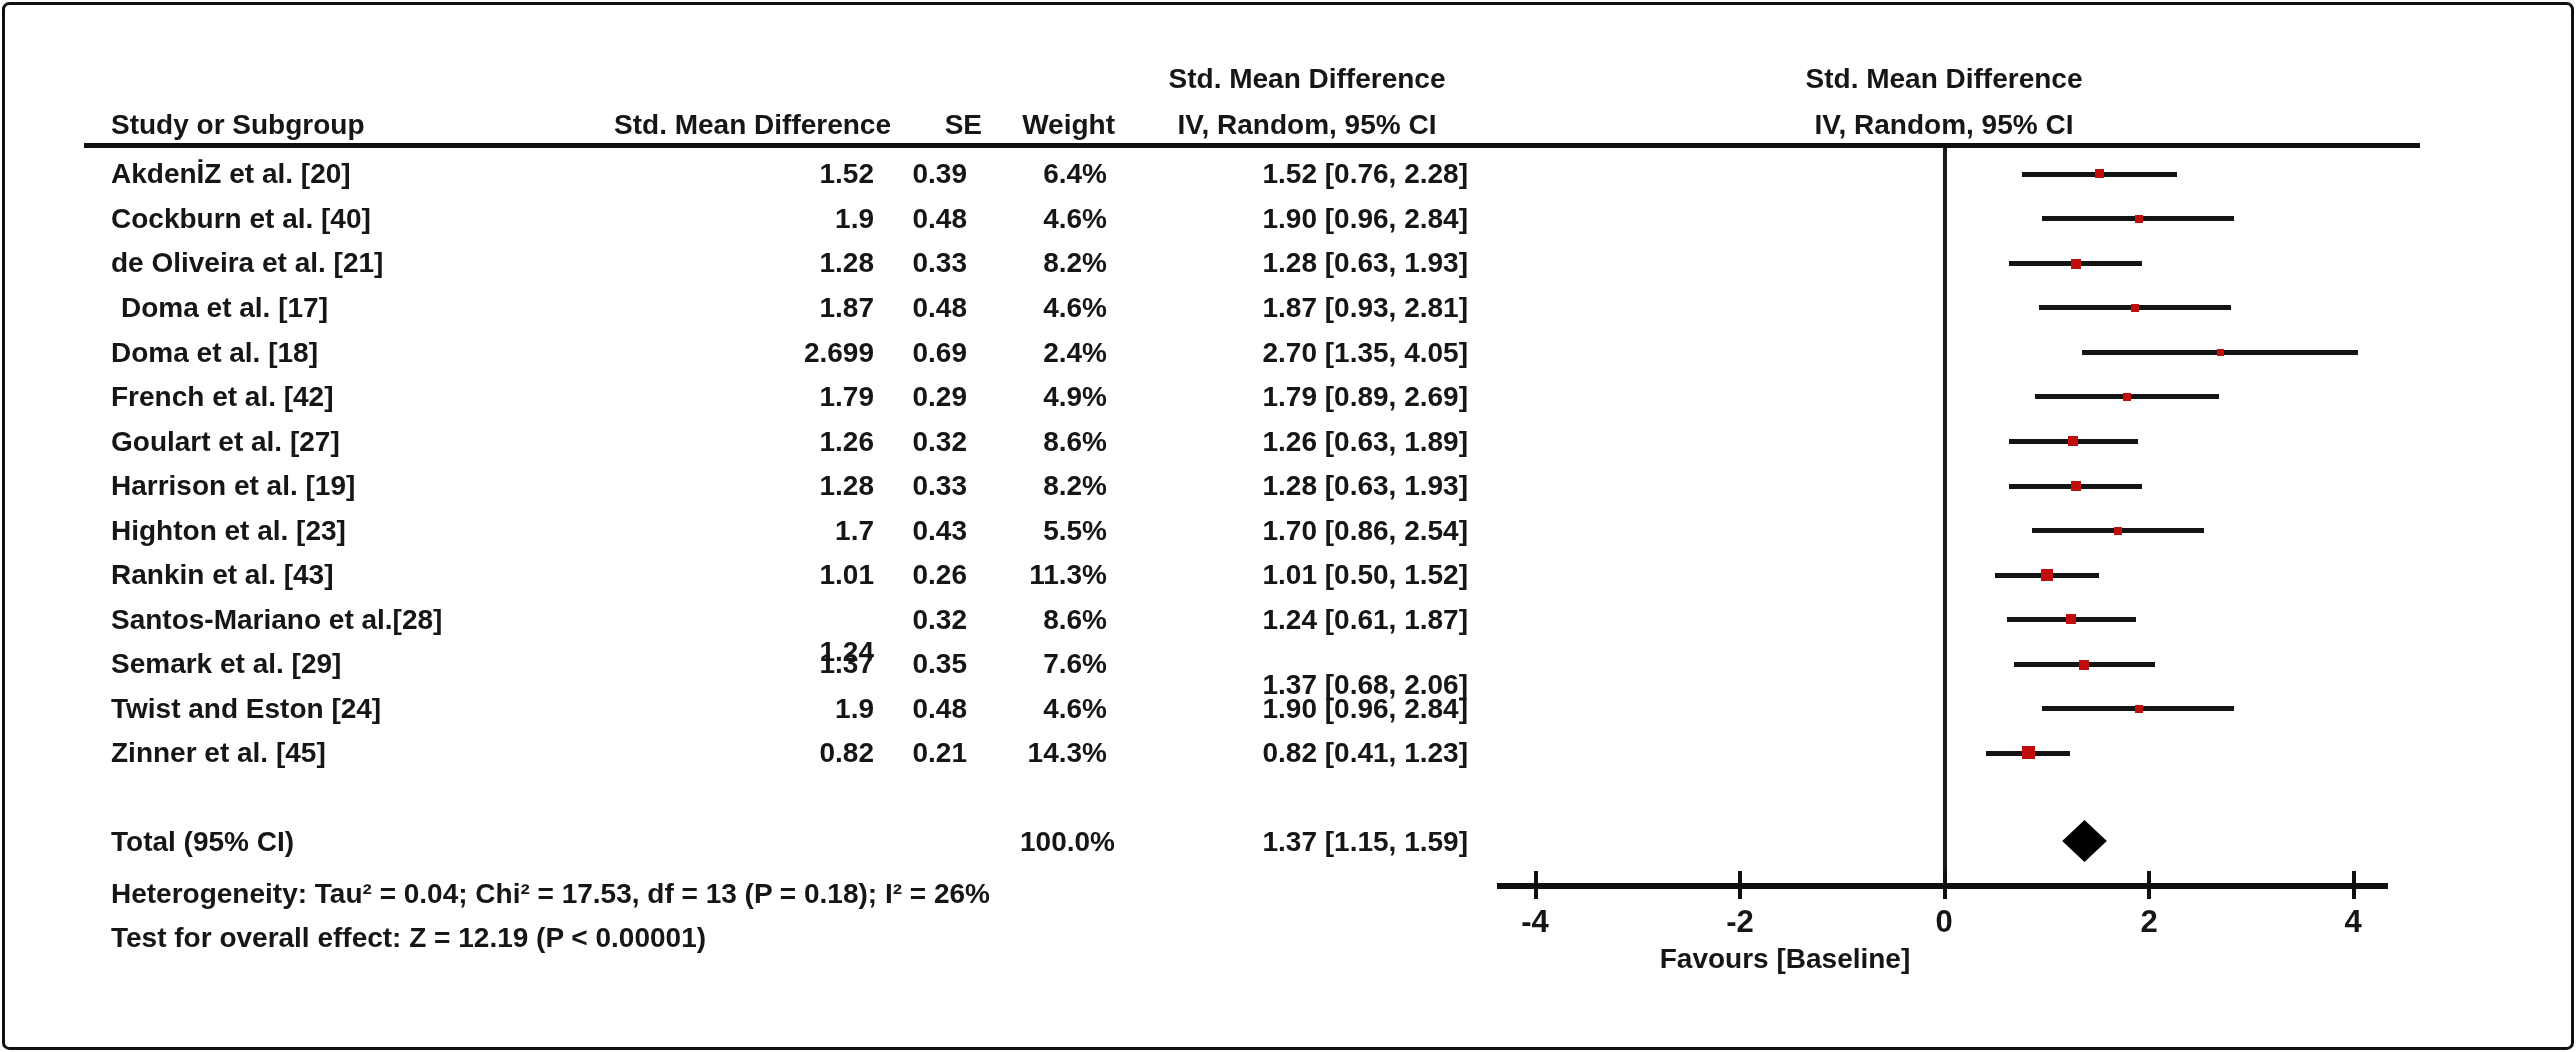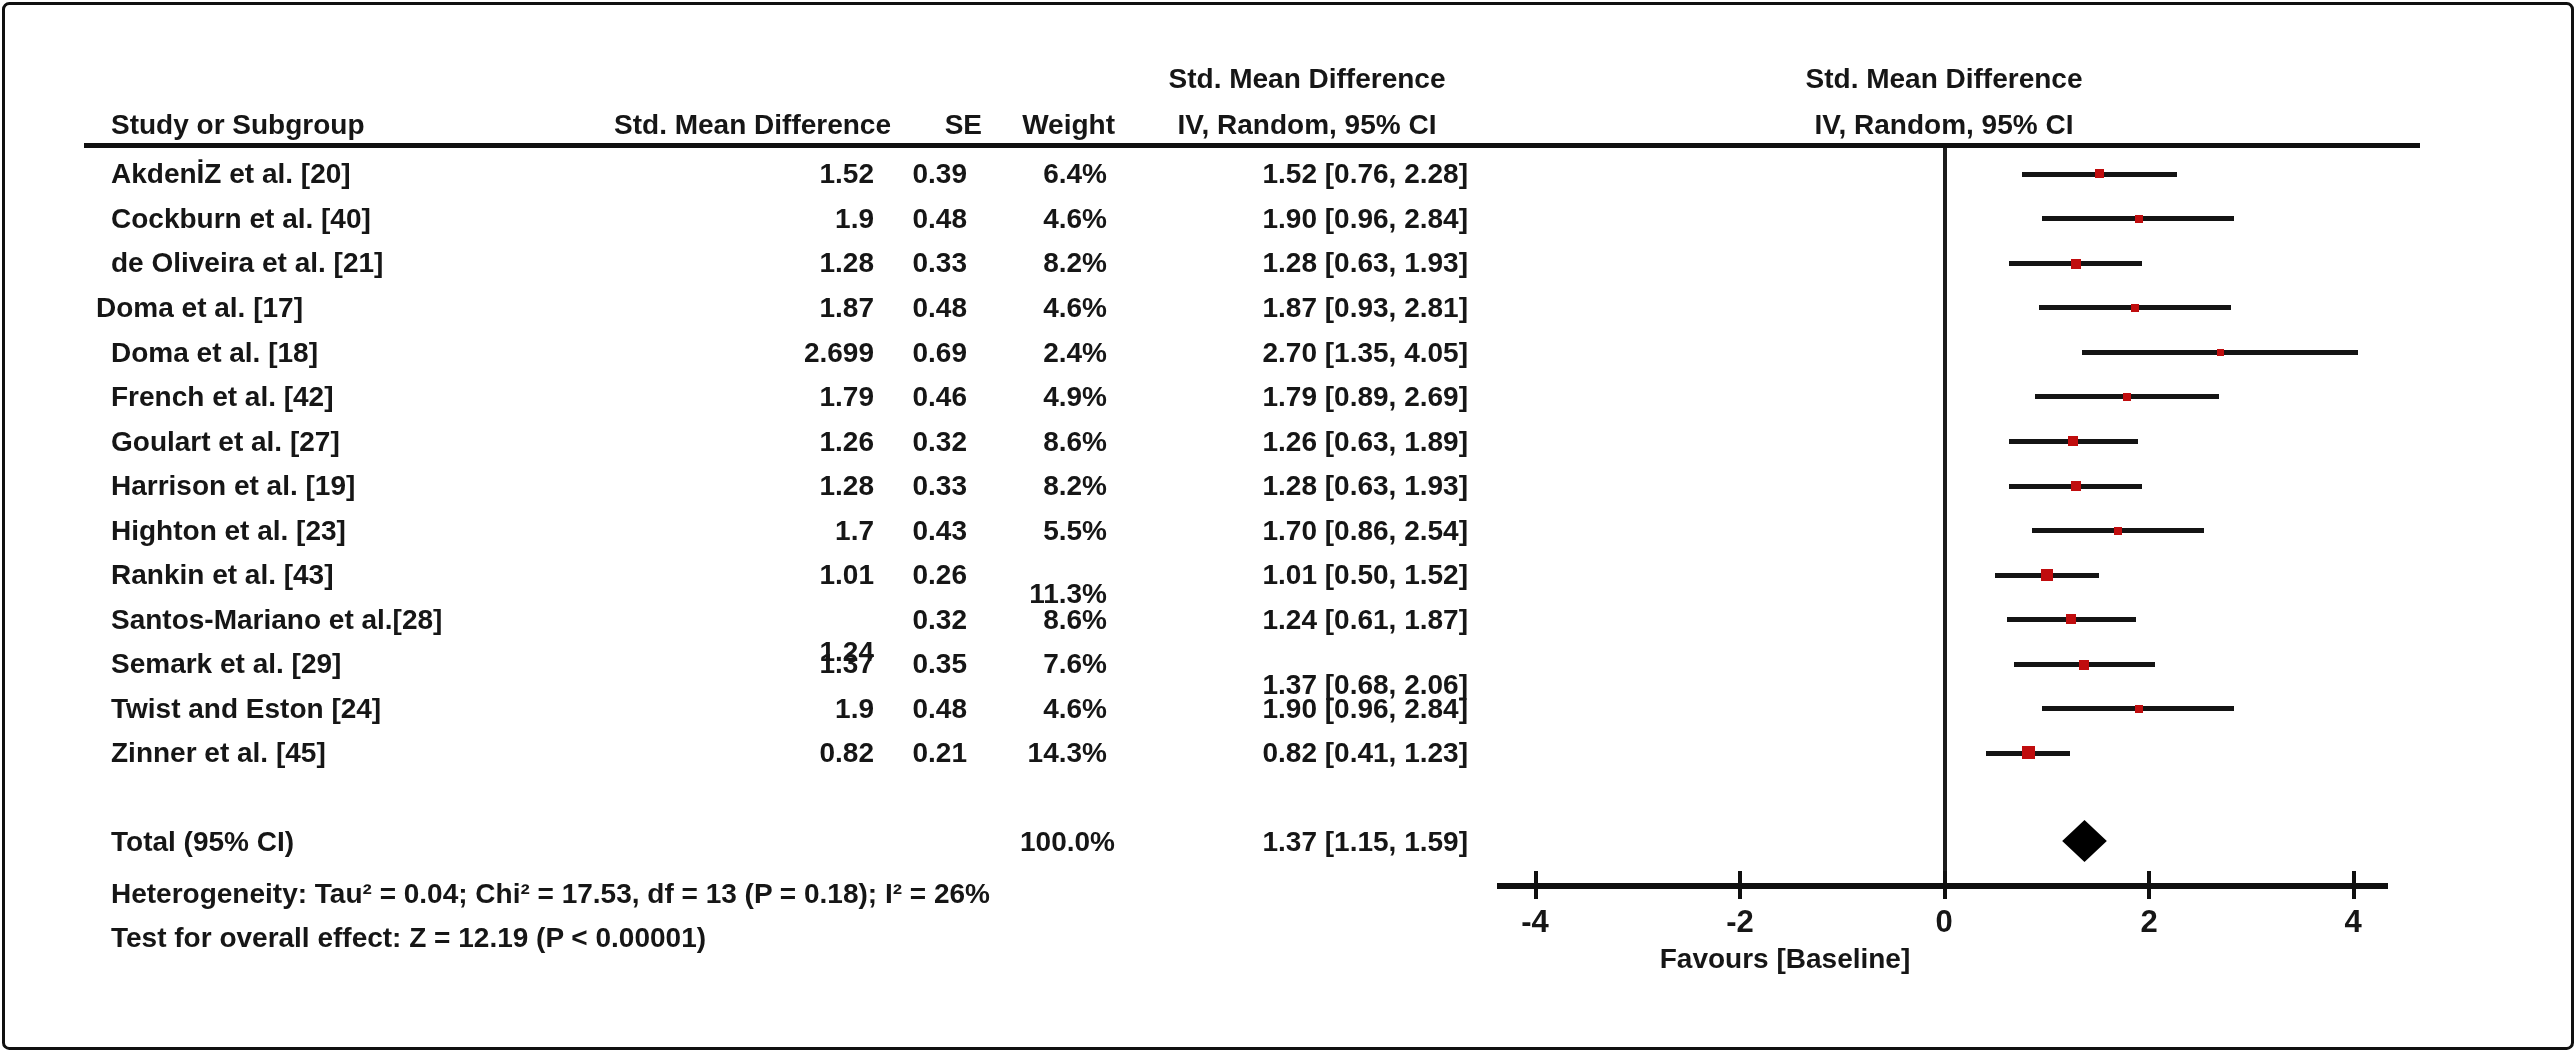--- a/index.html
+++ b/index.html
@@ -60,54 +60,54 @@
       <div class="t" style="left: 111px; top: 201px;">Cockburn et al. [40]</div>
       <div class="t right" style="right: 1702px; top: 201px;">1.9</div>
       <div class="t right" style="right: 1609px; top: 201px;">0.48</div>
       <div class="t right" style="right: 1469px; top: 201px;">4.6%</div>
       <div class="t right" style="right: 1108px; top: 201px;">1.90 [0.96, 2.84]</div>
       <div class="t" style="left: 111px; top: 245px;">de Oliveira et al. [21]</div>
       <div class="t right" style="right: 1702px; top: 245px;">1.28</div>
       <div class="t right" style="right: 1609px; top: 245px;">0.33</div>
       <div class="t right" style="right: 1469px; top: 245px;">8.2%</div>
       <div class="t right" style="right: 1108px; top: 245px;">1.28 [0.63, 1.93]</div>
-      <div class="t" style="left: 96px; top: 290px;">Doma et al. [17]</div>
+      <div class="t" style="left: 121px; top: 290px;">Doma et al. [17]</div>
       <div class="t right" style="right: 1702px; top: 290px;">1.87</div>
       <div class="t right" style="right: 1609px; top: 290px;">0.48</div>
       <div class="t right" style="right: 1469px; top: 290px;">4.6%</div>
       <div class="t right" style="right: 1108px; top: 290px;">1.87 [0.93, 2.81]</div>
       <div class="t" style="left: 111px; top: 335px;">Doma et al. [18]</div>
       <div class="t right" style="right: 1702px; top: 335px;">2.699</div>
       <div class="t right" style="right: 1609px; top: 335px;">0.69</div>
       <div class="t right" style="right: 1469px; top: 335px;">2.4%</div>
       <div class="t right" style="right: 1108px; top: 335px;">2.70 [1.35, 4.05]</div>
       <div class="t" style="left: 111px; top: 379px;">French et al. [42]</div>
       <div class="t right" style="right: 1702px; top: 379px;">1.79</div>
-      <div class="t right" style="right: 1609px; top: 379px;">0.46</div>
+      <div class="t right" style="right: 1609px; top: 379px;">0.29</div>
       <div class="t right" style="right: 1469px; top: 379px;">4.9%</div>
       <div class="t right" style="right: 1108px; top: 379px;">1.79 [0.89, 2.69]</div>
       <div class="t" style="left: 111px; top: 424px;">Goulart et al. [27]</div>
       <div class="t right" style="right: 1702px; top: 424px;">1.26</div>
       <div class="t right" style="right: 1609px; top: 424px;">0.32</div>
       <div class="t right" style="right: 1469px; top: 424px;">8.6%</div>
       <div class="t right" style="right: 1108px; top: 424px;">1.26 [0.63, 1.89]</div>
       <div class="t" style="left: 111px; top: 468px;">Harrison et al. [19]</div>
       <div class="t right" style="right: 1702px; top: 468px;">1.28</div>
       <div class="t right" style="right: 1609px; top: 468px;">0.33</div>
       <div class="t right" style="right: 1469px; top: 468px;">8.2%</div>
       <div class="t right" style="right: 1108px; top: 468px;">1.28 [0.63, 1.93]</div>
       <div class="t" style="left: 111px; top: 513px;">Highton et al. [23]</div>
       <div class="t right" style="right: 1702px; top: 513px;">1.7</div>
       <div class="t right" style="right: 1609px; top: 513px;">0.43</div>
       <div class="t right" style="right: 1469px; top: 513px;">5.5%</div>
       <div class="t right" style="right: 1108px; top: 513px;">1.70 [0.86, 2.54]</div>
       <div class="t" style="left: 111px; top: 557px;">Rankin et al. [43]</div>
       <div class="t right" style="right: 1702px; top: 557px;">1.01</div>
       <div class="t right" style="right: 1609px; top: 557px;">0.26</div>
-      <div class="t right" style="right: 1469px; top: 557px; margin-top: 19px;">11.3%</div>
+      <div class="t right" style="right: 1469px; top: 557px;">11.3%</div>
       <div class="t right" style="right: 1108px; top: 557px;">1.01 [0.50, 1.52]</div>
       <div class="t" style="left: 111px; top: 602px;">Santos-Mariano et al.[28]</div>
       <div class="t right" style="right: 1702px; top: 602px; margin-top: 32px;">1.24</div>
       <div class="t right" style="right: 1609px; top: 602px;">0.32</div>
       <div class="t right" style="right: 1469px; top: 602px;">8.6%</div>
       <div class="t right" style="right: 1108px; top: 602px;">1.24 [0.61, 1.87]</div>
       <div class="t" style="left: 111px; top: 646px;">Semark et al. [29]</div>
       <div class="t right" style="right: 1702px; top: 646px;">1.37</div>
       <div class="t right" style="right: 1609px; top: 646px; text-align: right;">0.35</div>
       <div class="t right" style="right: 1469px; top: 646px;">7.6%</div>

